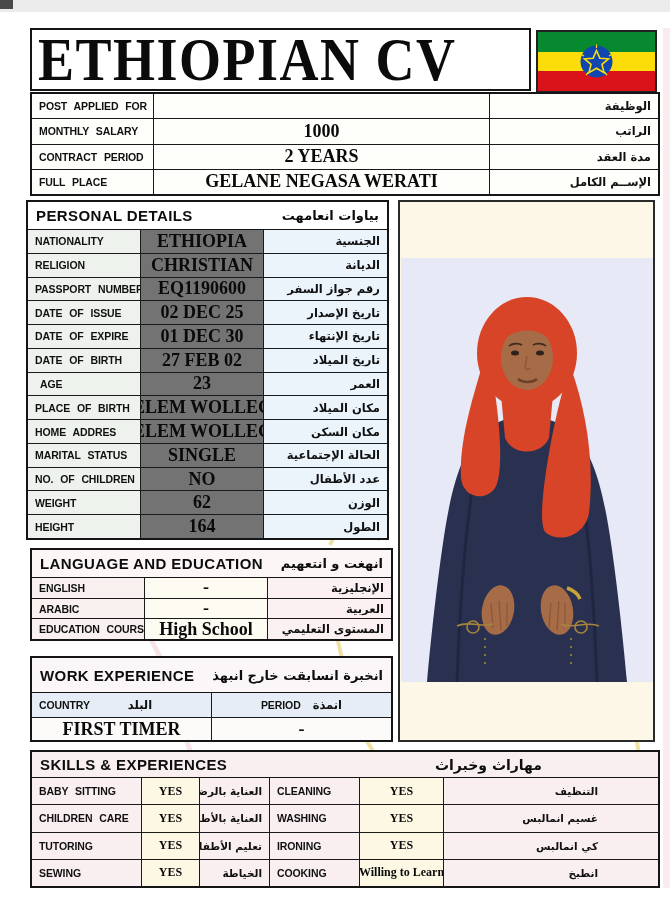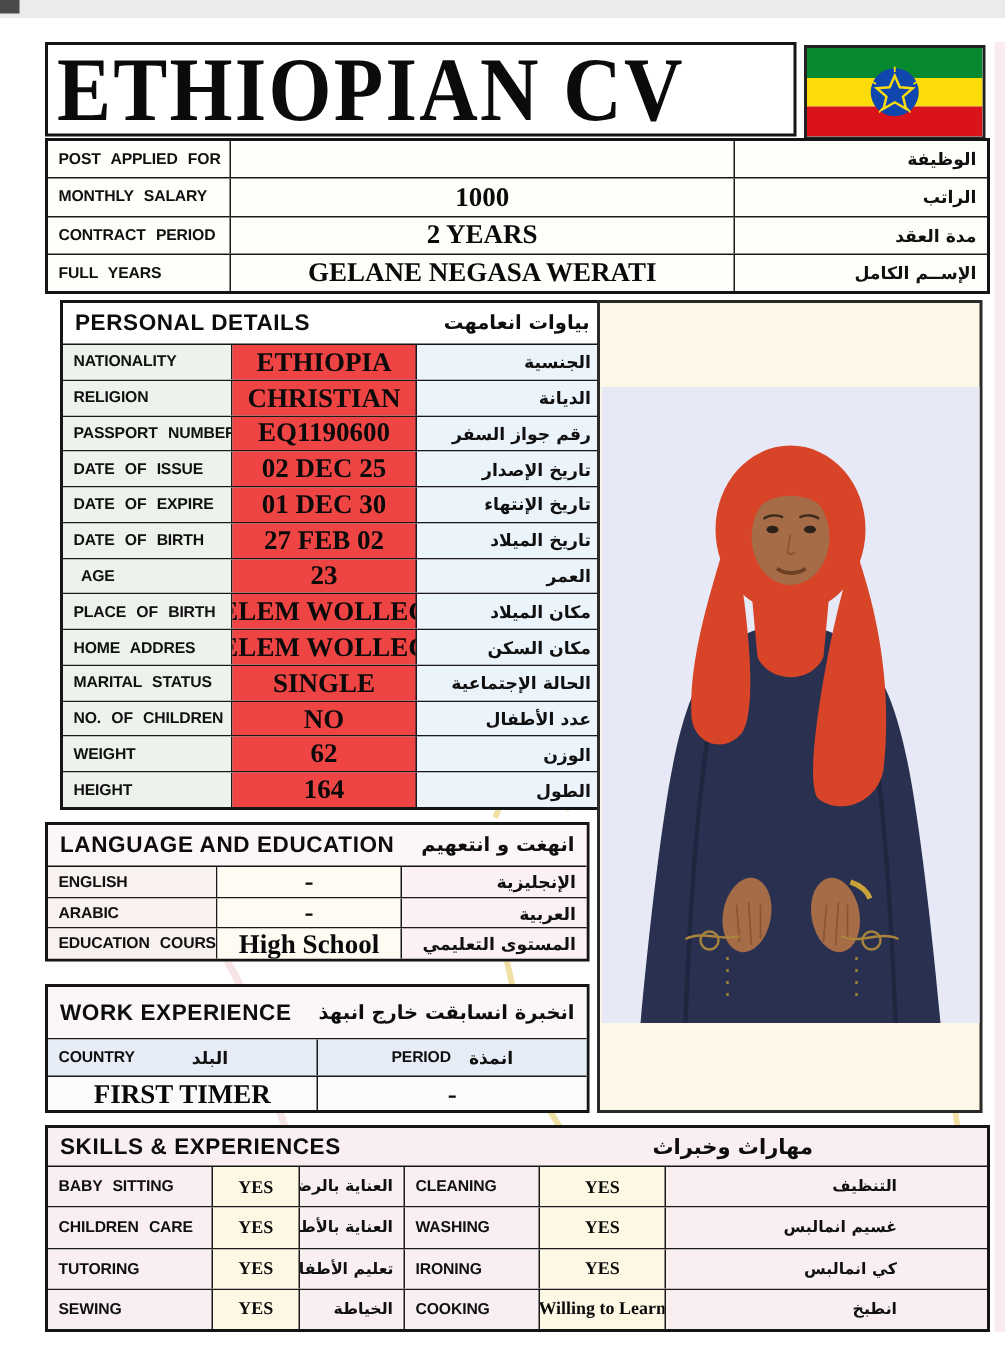--- a/index.html
+++ b/index.html
@@ -33,25 +33,25 @@
   
   .top-table{left:30px;top:92px;width:630px;height:104px;background:#fefefb;}
   .top-table .row{grid-template-columns:122px 1fr 168px;flex:1;}
 
   
   .sec-head{display:flex;align-items:center;border-bottom:1.5px solid #151515;padding:0 8px;background:#fff;flex:none;}
   .sec-title{font-weight:800;font-size:15px;letter-spacing:.4px;color:#0d0d0d;}
   .sec-title-ar{direction:rtl;font-family:"DejaVu Sans",sans-serif;font-weight:700;font-size:13px;color:#0d0d0d;margin-left:auto;}
 
   
-  .personal{left:40px;top:200px;width:363px;height:340px;background:#fff;}
+  .personal{left:26px;top:200px;width:363px;height:340px;background:#fff;}
   .personal .sec-head{height:27px;}
   .personal .row{grid-template-columns:113px 123px 1fr;flex:1;}
   .p-lbl{background:#edf3ec;}
-  .p-val{background:#ef4444;}
+  .p-val{background:#737373;}
   .p-ar{background:rgba(230,240,250,.8);justify-content:flex-start;}
 
   
   .language{left:30px;top:548px;width:363px;height:93px;background:#fdf6f6;}
   .language .sec-head{height:27px;background:#fdf6f6;}
   .language .row{grid-template-columns:113px 123px 1fr;flex:1;}
   .l-lbl{background:#f9f0f0;}
   .l-val{background:#fdfbf2;}
   .l-ar{background:rgba(250,240,242,.85);justify-content:flex-start;}
 
@@ -132,21 +132,21 @@
       <div class="cell lbl">MONTHLY SALARY</div>
       <div class="cell val">1000</div>
       <div class="cell ar">الراتب</div>
     </div>
     <div class="row">
       <div class="cell lbl">CONTRACT PERIOD</div>
       <div class="cell val">2 YEARS</div>
       <div class="cell ar">مدة العقد</div>
     </div>
     <div class="row">
-      <div class="cell lbl">FULL YEARS</div>
+      <div class="cell lbl">FULL PLACE</div>
       <div class="cell val">GELANE NEGASA WERATI</div>
       <div class="cell ar">الإســم الكامل</div>
     </div>
   </div>
 
   <div class="box personal">
     <div class="sec-head">
       <span class="sec-title">PERSONAL DETAILS</span>
       <span class="sec-title-ar">بياوات انعامهت</span>
     </div>

